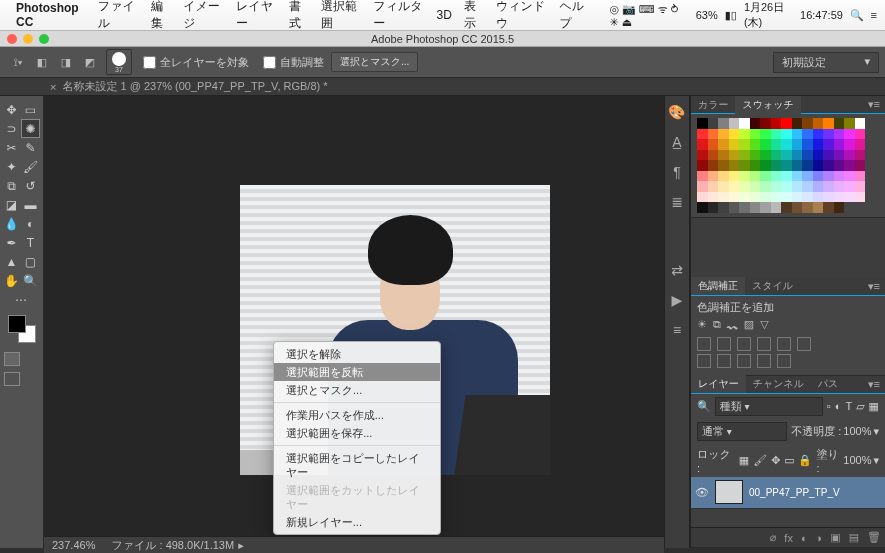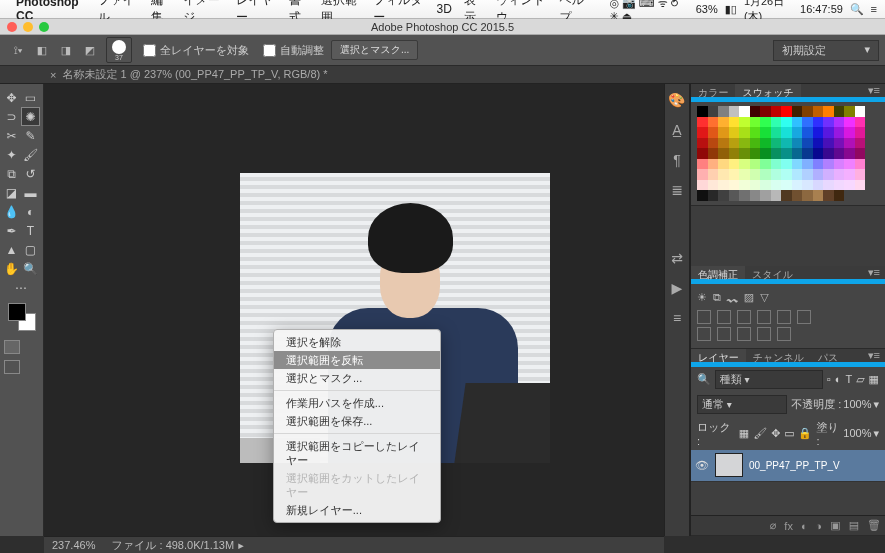--- a/index.html
+++ b/index.html
@@ -1,18 +1,18 @@
 <!DOCTYPE html>
 <html><head>
 <meta charset="utf-8">
 <style>
 *{margin:0;padding:0;box-sizing:border-box;font-family:"Hiragino Kaku Gothic Pro","Lucida Grande",sans-serif;font-size:11px;-webkit-font-smoothing:antialiased}
 body{width:885px;height:553px;background:#2e2e2e;overflow:hidden;position:relative}
 
-.mac-bar{height:19px;background:linear-gradient(#fdfdfd,#f1f1f1);border-bottom:1px solid #b5b5b5;display:flex;align-items:center;padding:0 8px;color:#222}
+.mac-bar{height:31px;background:linear-gradient(#fdfdfd,#f1f1f1);border-bottom:1px solid #b5b5b5;display:flex;align-items:center;padding:0 8px;color:#222}
 .mac-bar .apple{font-size:14px;margin-right:8px}
 .mac-bar .mi{margin-right:12px;font-size:12px}
 .mac-bar .mi.bold{font-weight:600}
 .mac-bar .spacer{flex:1}
 .mac-bar .status{margin-left:7px;font-size:11px}
 
 .title-bar{height:16px;background:#d9d9d9;border-bottom:1px solid #a8a8a8;display:flex;align-items:center;justify-content:center;font-size:10px;color:#333;position:relative}
 .title-bar .traffic{position:absolute;left:7px;display:flex;gap:6px}
 .title-bar .dot{width:10px;height:10px;border-radius:50%}
 .dot.r{background:#ff5f57}.dot.y{background:#ffbd2e}.dot.g{background:#28c940}
@@ -52,21 +52,21 @@
 .ctx .it{padding:2px 12px;line-height:14px}
 .ctx .it.hl{background:#8c8c8c;color:#fff}
 .ctx .it.dis{color:#b3b3b3}
 .ctx hr{border:none;border-top:1px solid #d6d6d6;margin:3px 0}
 
 .mid{width:26px;background:#3d3d3d;border-left:1px solid #222;border-right:1px solid #222;display:flex;flex-direction:column;align-items:center;padding-top:8px;gap:14px;color:#aaa}
 .mid .mi2{font-size:14px}
 
 .right{width:195px;background:#525252;border-left:1px solid #222;display:flex;flex-direction:column;color:#ccc}
 .panel{background:#454545;border-bottom:1px solid #2a2a2a}
-.panel .tabs{display:flex;background:#3b3b3b;border-bottom:5px solid #0ea5e9;height:18px;}
+.panel .tabs{display:flex;background:#3b3b3b;border-bottom:1px solid #0ea5e9;height:18px;align-items:center}
 .panel .tabs .t{padding:2px 7px;font-size:10px;color:#aaa}
 .panel .tabs .t.act{background:#454545;color:#ddd}
 .panel .tabs .menu{margin-left:auto;padding:0 5px;color:#aaa}
 .color-grid{padding:4px 6px}
 .color-row{display:flex}
 .csw{width:10.5px;height:10.5px}
 .adj{padding:4px 6px;font-size:10px}
 .adj .row{display:flex;gap:6px;margin:3px 0;color:#bbb}
 .adj .ic{width:14px;height:14px;border:1px solid #777;display:inline-block}
 .layer-panel{flex:1;display:flex;flex-direction:column}
@@ -391,20 +391,21 @@
     </div>
     <div style="height:60px;background:#3d3d3d"></div>
 
     <div class="panel">
       <div class="tabs">
         <div class="t act">色調補正</div>
         <div class="t">スタイル</div>
         <div class="menu">▾≡</div>
       </div>
       <div class="adj">
+        <div>色調補正を追加</div>
         <div class="row">
             <span>☀</span>
             <span>⧉</span>
             <span>〰</span>
             <span>▨</span>
             <span>▽</span>
           </div>
         <div class="row">
             <span class="ic"></span>
             <span class="ic"></span>

